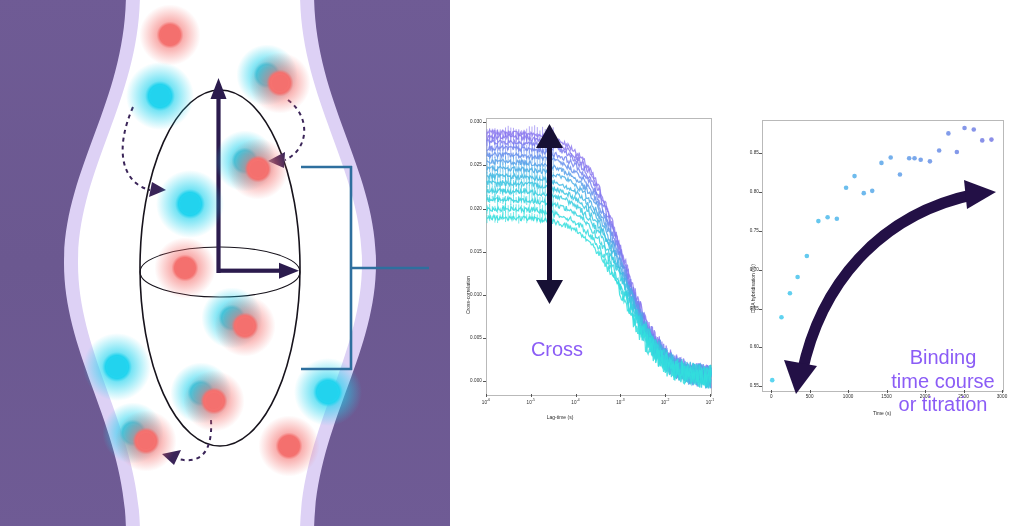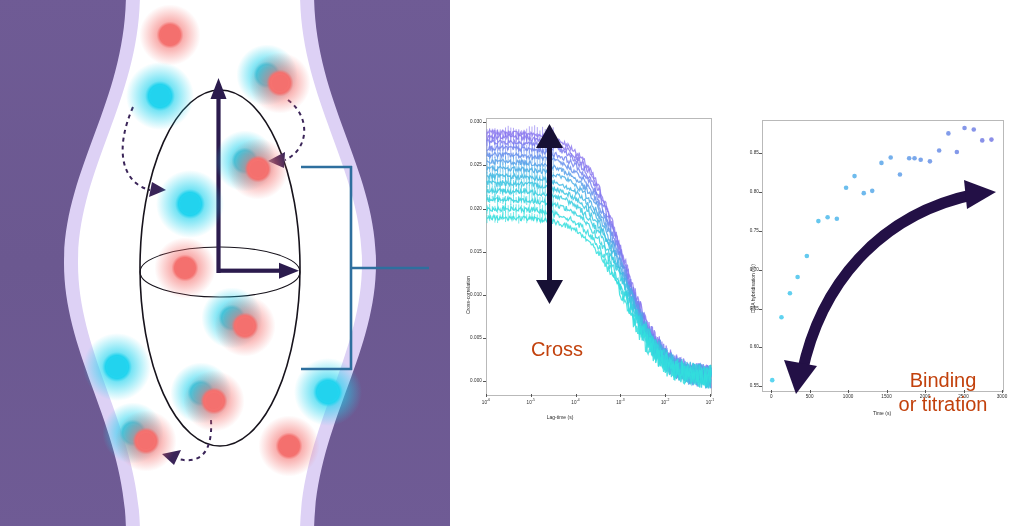--- a/index.html
+++ b/index.html
@@ -19,25 +19,25 @@
   #fccs-box{left:54px;top:22px;width:224px;height:276px;}
   #bind-box{left:22px;top:22px;width:240px;height:270px;}
 
   .tick{position:absolute;font-size:4.6px;color:#2b2b2b;white-space:nowrap;
         letter-spacing:.1px;}
   .tick.y{text-align:right;}
   .axtitle{position:absolute;font-size:5px;color:#2b2b2b;white-space:nowrap;}
   .axtitle.rot{transform-origin:0 0;transform:rotate(-90deg);}
   .ticksup{font-size:3.4px;vertical-align:super;}
 
-  .overlay-label{position:absolute;color:#c2410c;line-height:1.18;
+  .overlay-label{position:absolute;color:#8b5cf6;line-height:1.18;
                  text-align:center;font-size:20px;font-weight:400;
                  font-family:"Liberation Sans","DejaVu Sans",sans-serif;}
   #fccs-label{left:60px;top:242px;width:130px;}
-  #bind-label{left:128px;top:248px;width:150px;margin-top:23px;}
+  #bind-label{left:128px;top:248px;width:150px;}
 
   svg{display:block;overflow:visible;}
 </style>
 </head>
 <body>
 
 <div id="root">
 
   <svg id="illus" viewBox="0 0 440 526">
     <defs>
@@ -615,16 +615,17 @@
     <div class="axtitle rot" style="left:10px;top:215px;">DNA hybridisation (%)</div>
 
     <svg style="position:absolute;left:18px;top:38px;" width="250" height="265" viewBox="0 0 250 265">
       <path d="M 44,237 C 62,150 120,78 218,58" stroke="#231046" stroke-width="11" fill="none" stroke-linecap="butt"></path>
       <path d="M 238,56 L 206,44 L 209,73 Z" fill="#231046"></path>
       <path d="M 38,258 L 26,224 L 59,230 Z" fill="#231046"></path>
     </svg>
 
     <div class="overlay-label" id="bind-label">
         <div>Binding</div>
+        <div>time course</div>
         <div>or titration</div>
       </div>
   </div>
 </div>
 
 </body></html>

